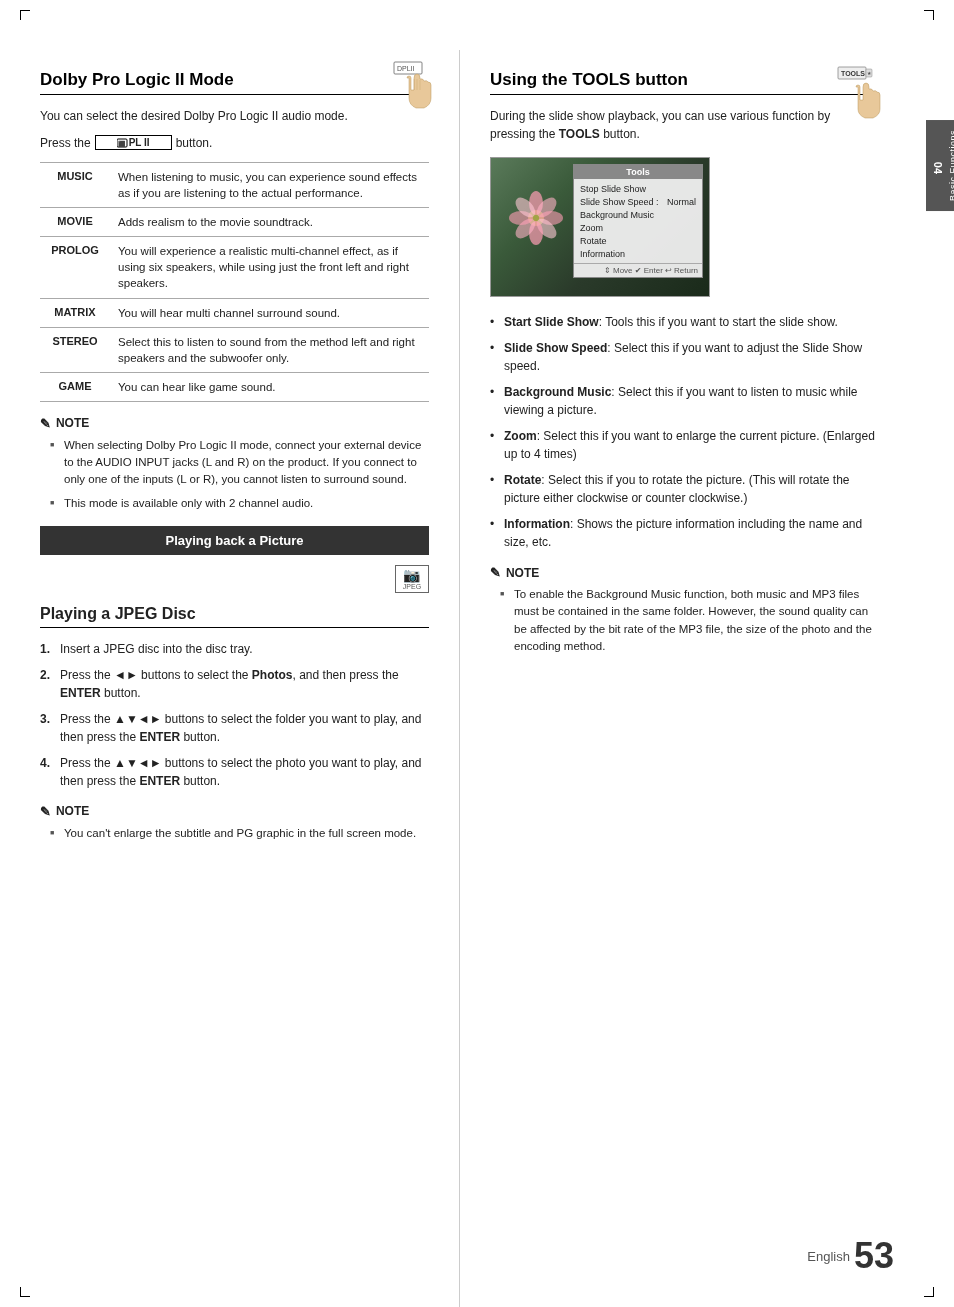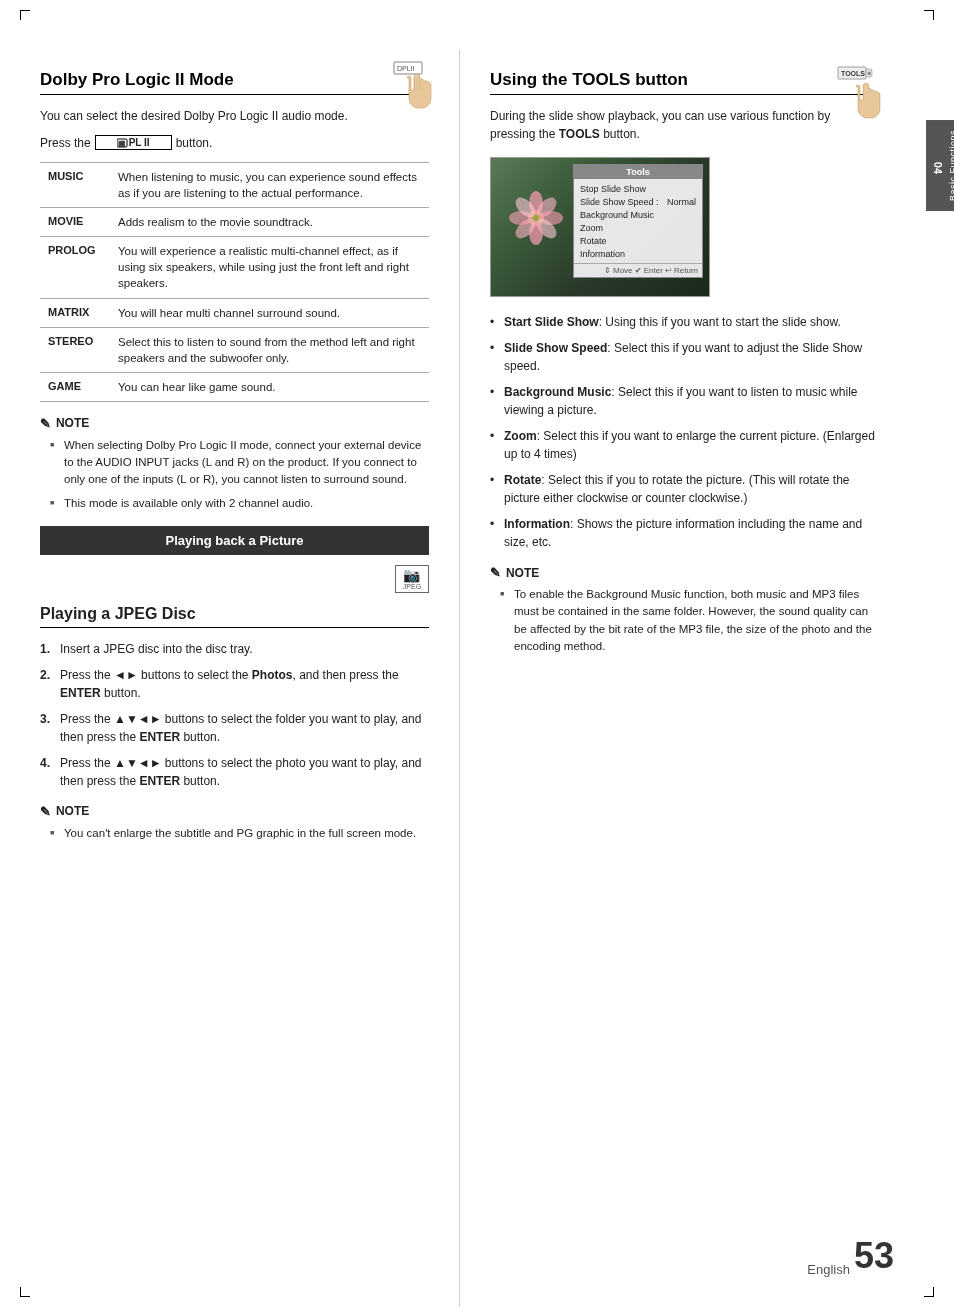--- a/index.html
+++ b/index.html
@@ -124,21 +124,21 @@
     .mode-table td {
       padding: 6px 8px;
       vertical-align: top;
       line-height: 1.4;
     }
     .mode-table td:first-child {
       font-weight: bold;
       font-size: 11px;
       width: 70px;
       white-space: nowrap;
-      text-align: left;
+      text-align: center;
     }
 
     
     .note-section {
       margin-bottom: 14px;
     }
     .note-header {
       font-size: 12px;
       font-weight: bold;
       display: flex;
@@ -326,21 +326,21 @@
 
     .footer-file {
       font-size: 9px;
     }
 
     .page-number-area {
       position: absolute;
       bottom: 30px;
       right: 60px;
       display: flex;
-      align-items: flex-end;
+      align-items: center;
       gap: 4px;
     }
     .english-label {
       font-size: 13px;
       color: #555;
     }
     .page-num {
       font-size: 36px;
       font-weight: bold;
       color: #333;
@@ -568,21 +568,21 @@
                 <div class="tools-menu-item">
                   <span>Information</span>
                   <span></span>
                 </div>
               </div>
             <div class="tools-menu-bottom">⇕ Move   ✔ Enter   ↩ Return</div>
           </div>
         </div>
 
         <ul class="tools-desc-list" id="tools-desc-list">
-        <li><strong>Start Slide Show</strong><span>: Using this if you want to start the slide show.</span></li>
+        <li><strong>Start Slide Show</strong><span>: Tools this if you want to start the slide show.</span></li>
             <li><strong>Slide Show Speed</strong><span>: Select this if you want to adjust the Slide Show speed.</span></li>
             <li><strong>Background Music</strong><span>: Select this if you want to listen to music while viewing a picture.</span></li>
             <li><strong>Zoom</strong><span>: Select this if you want to enlarge the current picture. (Enlarged up to 4 times)</span></li>
             <li><strong>Rotate</strong><span>: Select this if you to rotate the picture. (This will rotate the picture either clockwise or counter clockwise.)</span></li>
             <li><strong>Information</strong><span>: Shows the picture information including the name and size, etc.</span></li>
           </ul>
 
         <div class="note-section">
           <div class="note-header">
             <span class="note-icon">✎</span>

